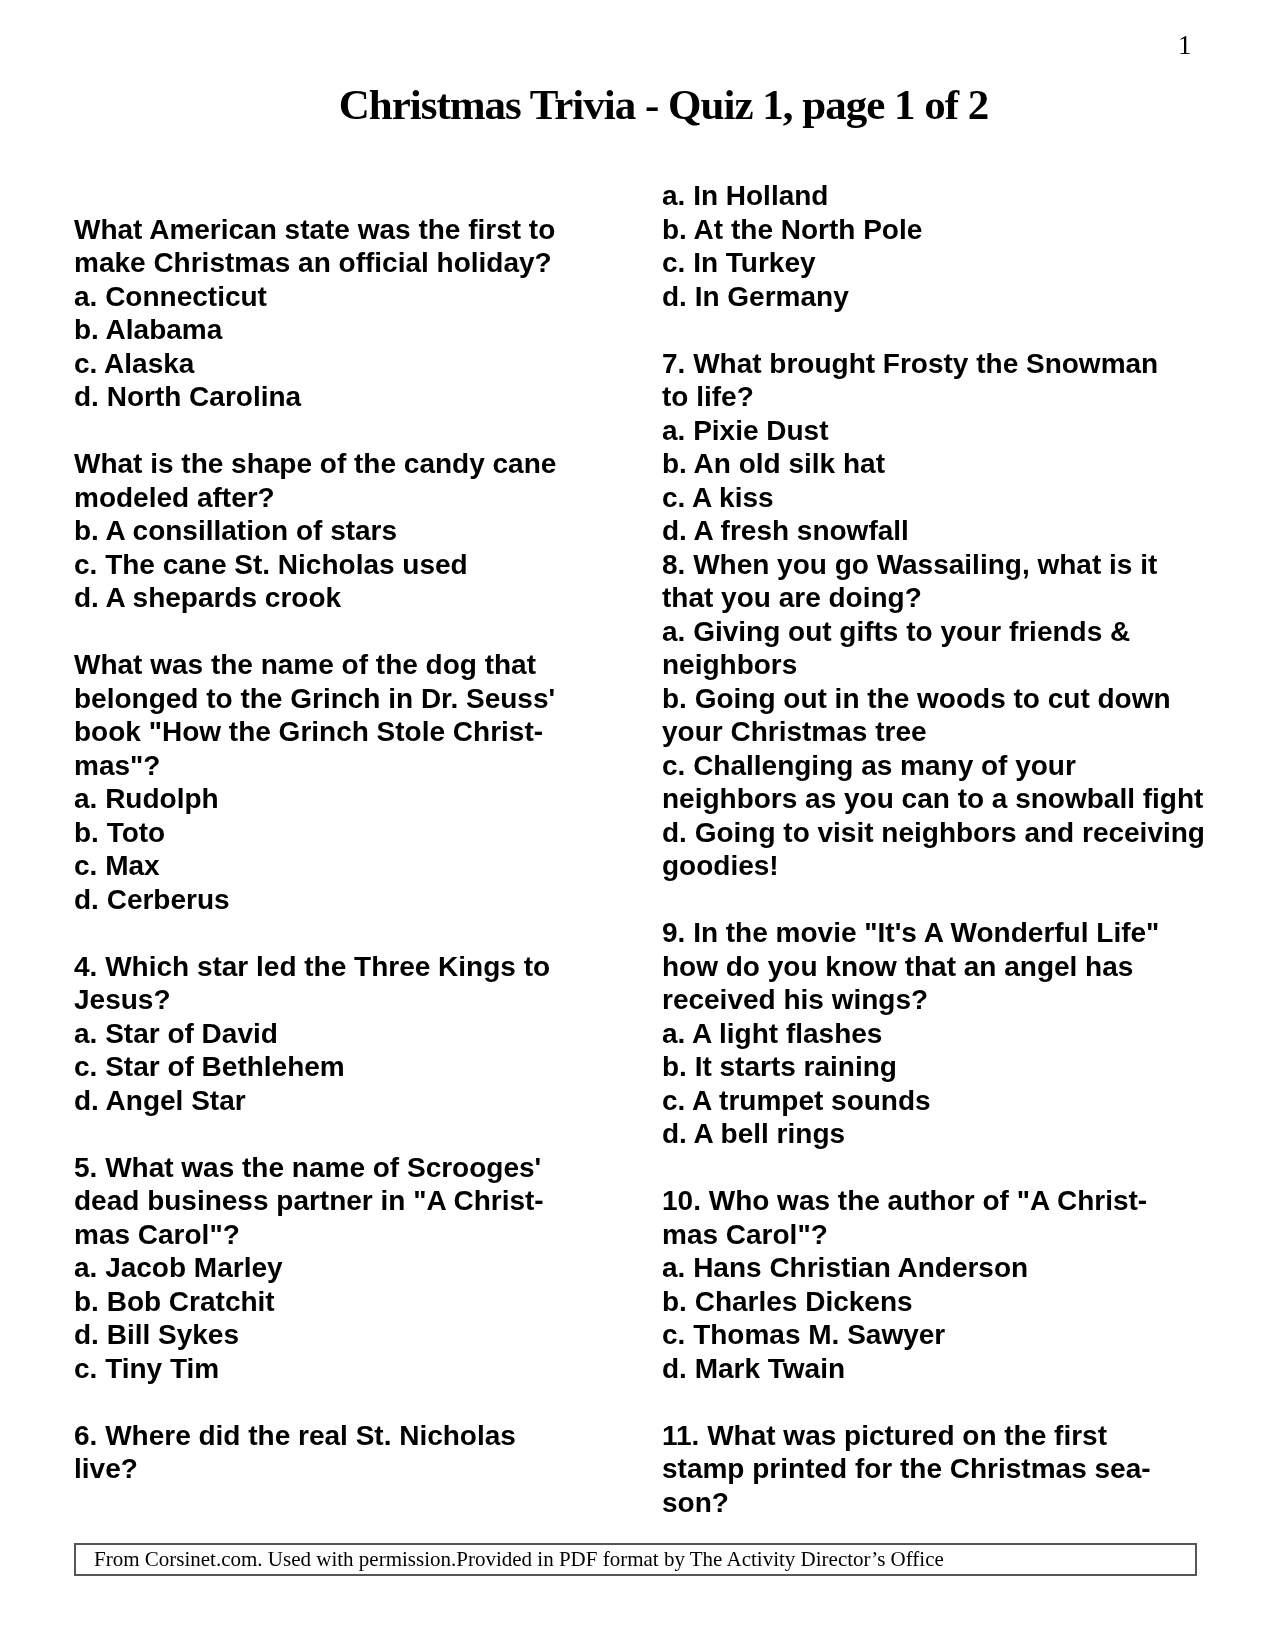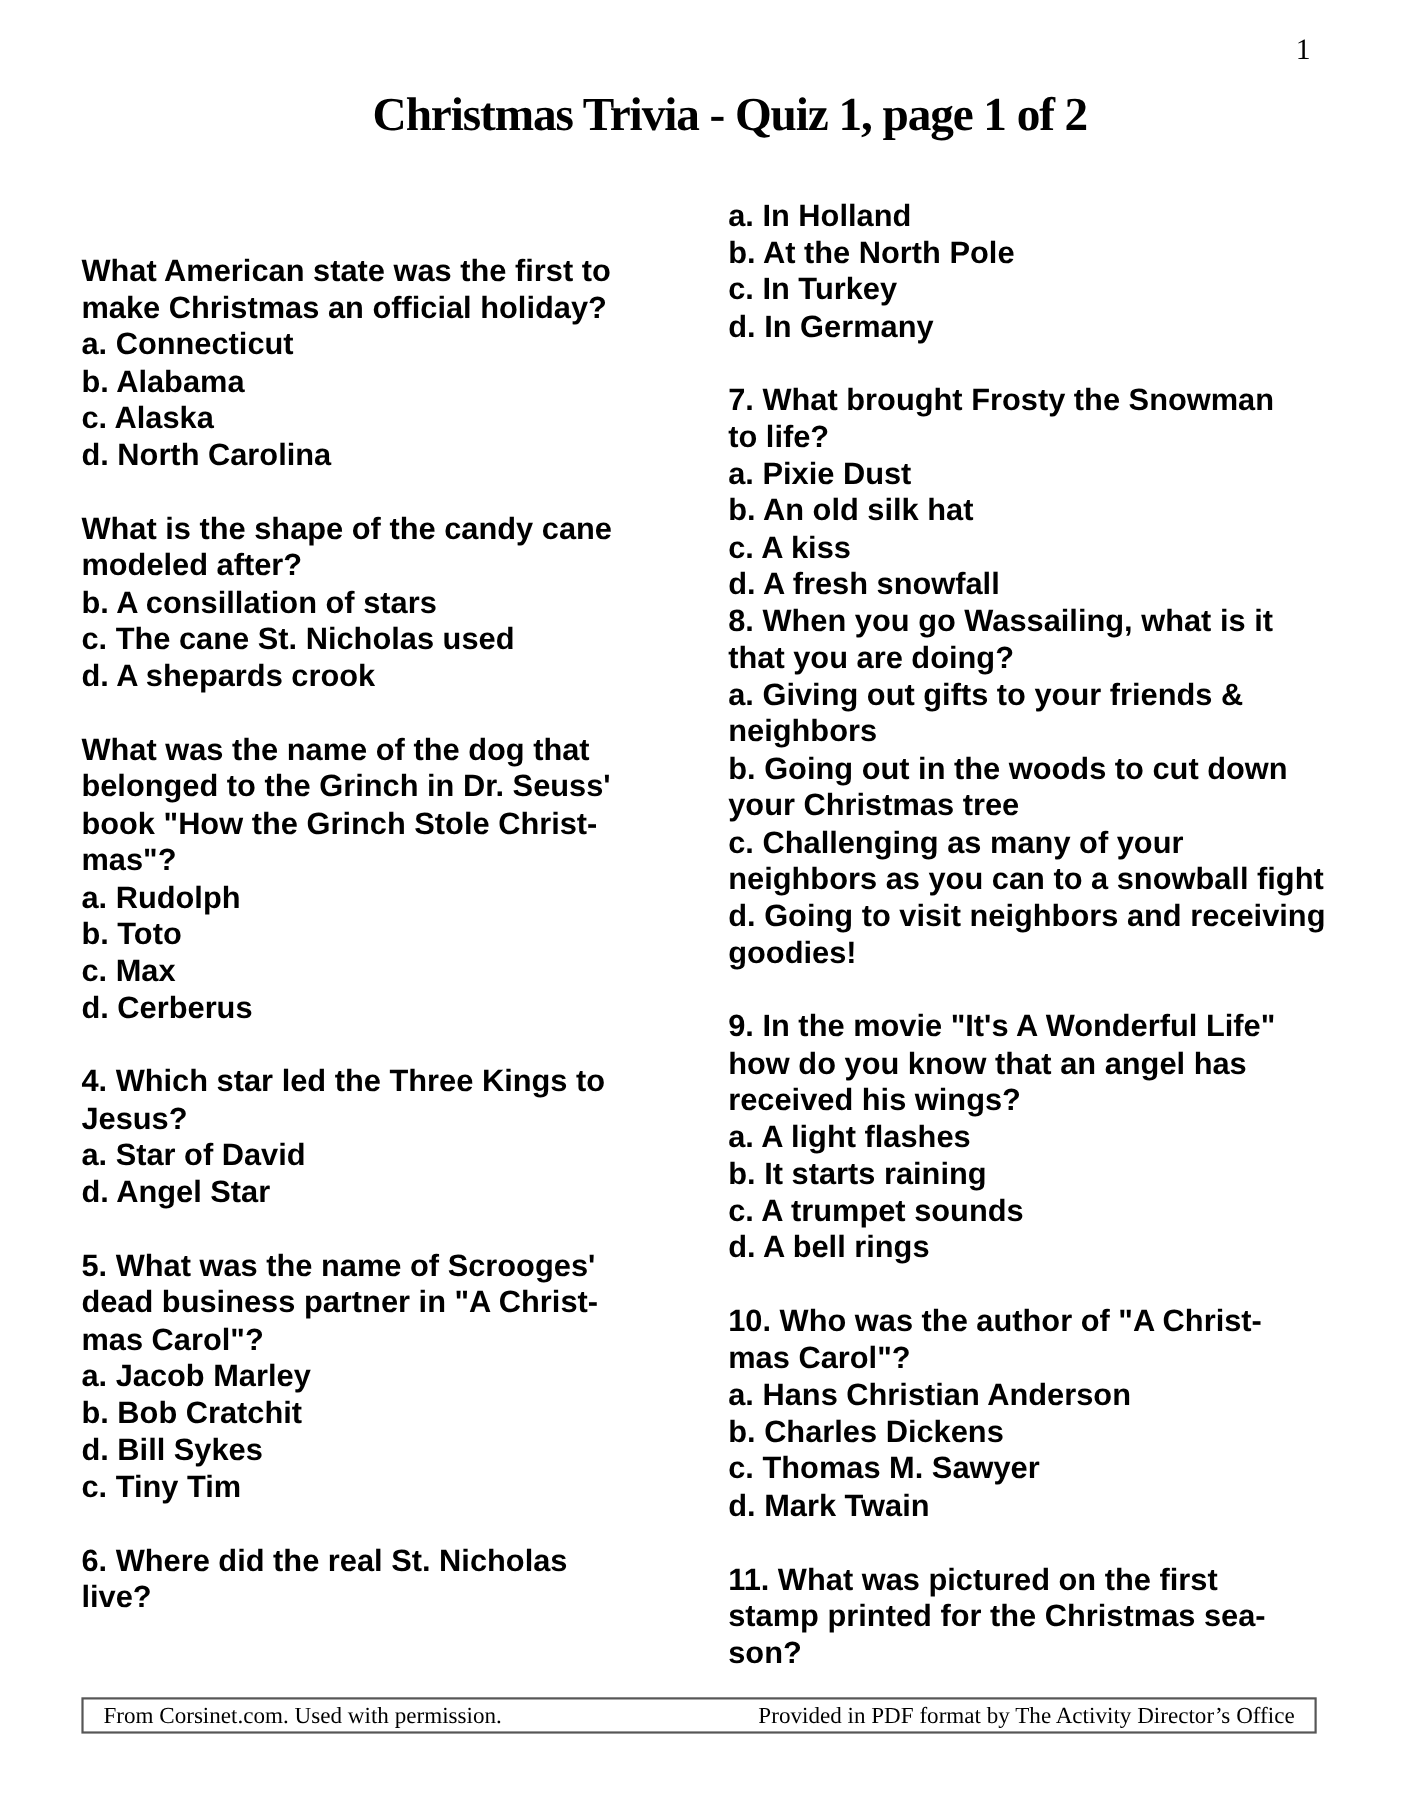--- a/index.html
+++ b/index.html
@@ -48,21 +48,21 @@
     font-weight: bold;
   }
   .question { font-weight: bold; }
   .footer-box {
     position: absolute;
     left: 74px; top: 1543px;
     width: 1123px; height: 33px;
     box-sizing: border-box;
     border: 2px solid #565656;
     display: flex;
-    justify-content: space-between;
+    justify-content: flex-start;
     align-items: center;
     padding: 0 18px;
     font-family: "Liberation Serif", serif;
     font-size: 21px;
   }
 </style>
 </head>
 <body>
 
 <div class="page-number">1</div>
@@ -93,20 +93,21 @@
 mas"?</div>
         <div class="option">a. Rudolph</div>
         <div class="option">b. Toto</div>
         <div class="option">c. Max</div>
         <div class="option">d. Cerberus</div>
       </div>
       <div class="qblock">
         <div class="question">4. Which star led the Three Kings to
 Jesus?</div>
         <div class="option">a. Star of David</div>
+        <div class="option">c. Star of Bethlehem</div>
         <div class="option">d. Angel Star</div>
       </div>
       <div class="qblock">
         <div class="question">5. What was the name of Scrooges'
 dead business partner in "A Christ-
 mas Carol"?</div>
         <div class="option">a. Jacob Marley</div>
         <div class="option">b. Bob Cratchit</div>
         <div class="option">d. Bill Sykes</div>
         <div class="option">c. Tiny Tim</div>

